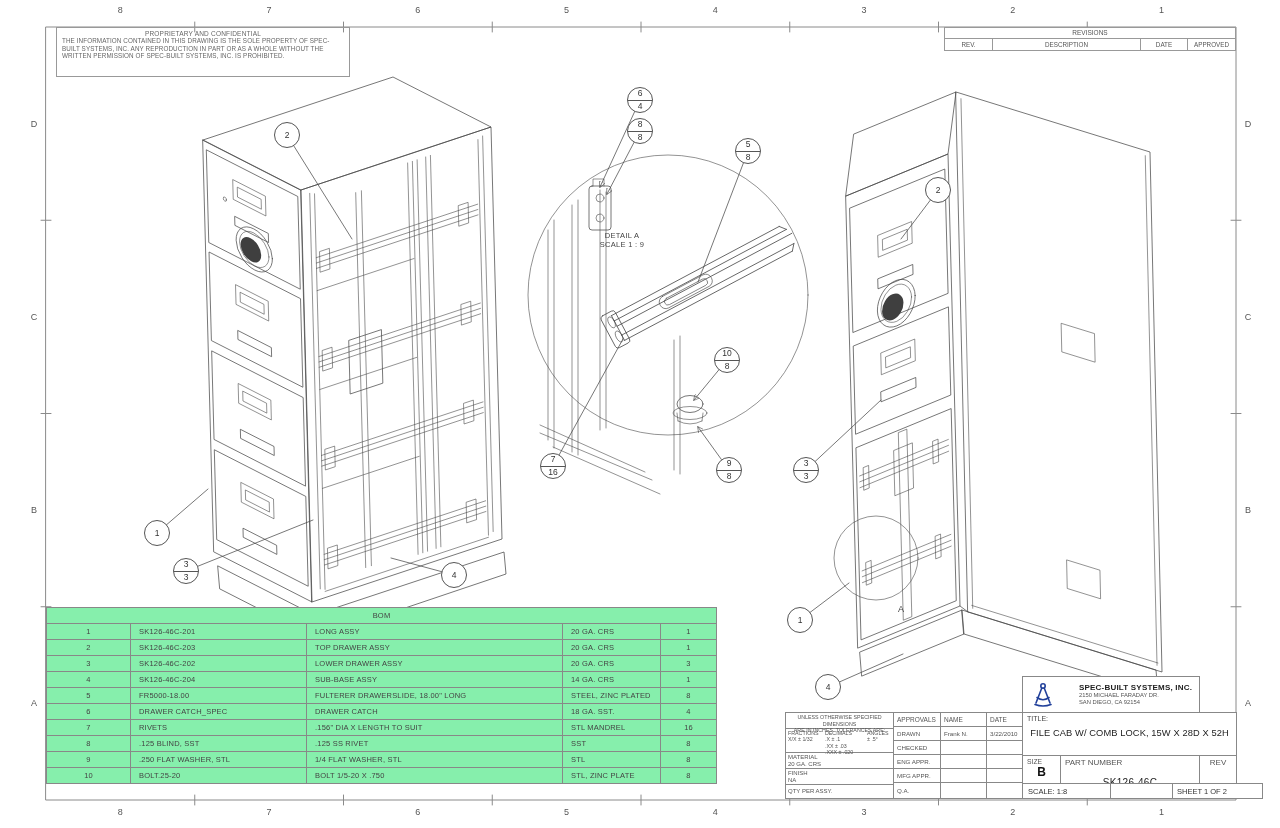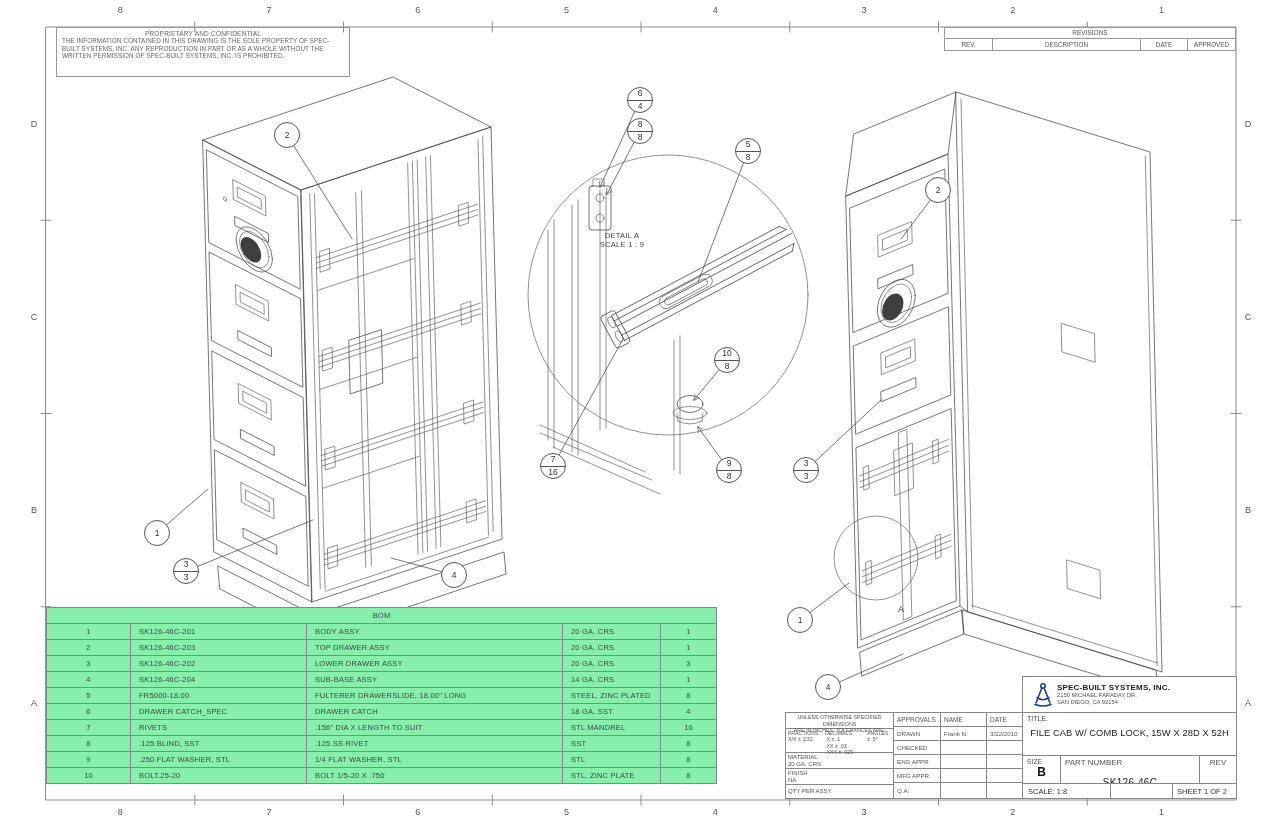--- a/index.html
+++ b/index.html
@@ -48,33 +48,33 @@
   .tol .mat{height:13px;font-size:6px;white-space:pre-line;line-height:1.2;}
   .tol .fin{height:13px;font-size:6px;white-space:pre-line;line-height:1.2;}
   .tol .qty{border-bottom:none;font-size:6px;padding-top:3px;}
   .appr{left:893px;top:712px;width:130px;height:87px;display:grid;
         grid-template-columns:47px 46px 35px;grid-auto-rows:14.1px;}
   .appr span{border-right:1px solid #888;border-bottom:1px solid #888;font-size:6.2px;color:#555;
         display:flex;align-items:center;padding-left:3px;overflow:hidden;white-space:nowrap;}
   .appr span:nth-child(3n){border-right:none;}
   .appr span.hd{font-size:6.5px;}
   .appr span:nth-last-child(-n+3){border-bottom:none;}
-  .logo{left:1022px;top:676px;width:215px;height:37px;display:flex;align-items:center;gap:2px;padding-left:8px;}
+  .logo{left:1022px;top:676px;width:178px;height:37px;display:flex;align-items:center;gap:24px;padding-left:8px;}
   .logo .nm{font-size:8px;font-weight:bold;color:#222;letter-spacing:.2px;}
   .logo .ad{font-size:5.8px;color:#555;line-height:1.2;}
   .ttl{left:1022px;top:712px;width:215px;height:50px;}
   .ttl .lb{font-size:7px;color:#444;padding:2px 0 0 4px;}
   .ttl .tx{font-size:9.3px;color:#222;text-align:center;margin-top:6px;letter-spacing:.1px;}
   .spr{left:1022px;top:755px;width:215px;height:29px;display:grid;grid-template-columns:38px 139px 36px;}
   .spr>div{border-right:1px solid #888;position:relative;}
   .spr>div:last-child{border-right:none;}
   .spr .lb{font-size:6.8px;color:#555;padding:2px 0 0 4px;}
   .spr .big{font-size:12px;font-weight:bold;color:#111;text-align:center;}
   .spr .pn{font-size:10px;color:#222;text-align:center;margin-top:10px;letter-spacing:.3px;}
-  .scl{left:1022px;top:783px;width:215px;height:16px;display:grid;grid-template-columns:88px 62px 63px;}
+  .scl{left:1022px;top:783px;width:241px;height:16px;display:grid;grid-template-columns:88px 62px 63px;}
   .scl span{border-right:1px solid #888;font-size:7.5px;color:#333;display:flex;align-items:center;padding-left:5px;}
   .scl span:last-child{border-right:none;padding-left:4px;}
   
   .detail-label{left:572px;top:231px;width:100px;text-align:center;z-index:2;
     font-size:7.5px;color:#444;line-height:1.25;letter-spacing:.3px;}
   .detail-a-letter{left:898px;top:604px;z-index:2;font-size:9px;color:#444;}
   
   .balloon{position:absolute;width:26px;height:26px;border:1px solid #555;border-radius:50%;
     background:#fff;z-index:5;box-sizing:border-box;display:flex;flex-direction:column;
     align-items:stretch;justify-content:center;}
@@ -254,21 +254,21 @@
       </colgroup>
     <tbody>
       <tr>
           <td colspan="5" class="title">BOM</td>
         </tr>
     </tbody>
     <tbody>
         <tr>
           <td class="c0">1</td>
           <td class="c1">SK126-46C-201</td>
-          <td class="c2">BODY ASSY</td>
+          <td class="c2">LONG ASSY</td>
           <td class="c3">20 GA. CRS</td>
           <td class="c4">1</td>
         </tr>
         <tr>
           <td class="c0">2</td>
           <td class="c1">SK126-46C-203</td>
           <td class="c2">TOP DRAWER ASSY</td>
           <td class="c3">20 GA. CRS</td>
           <td class="c4">1</td>
         </tr>

